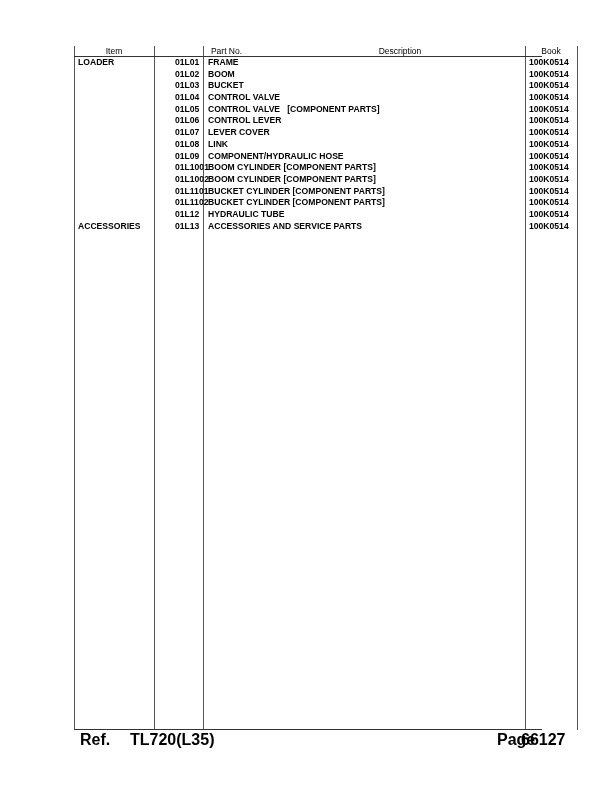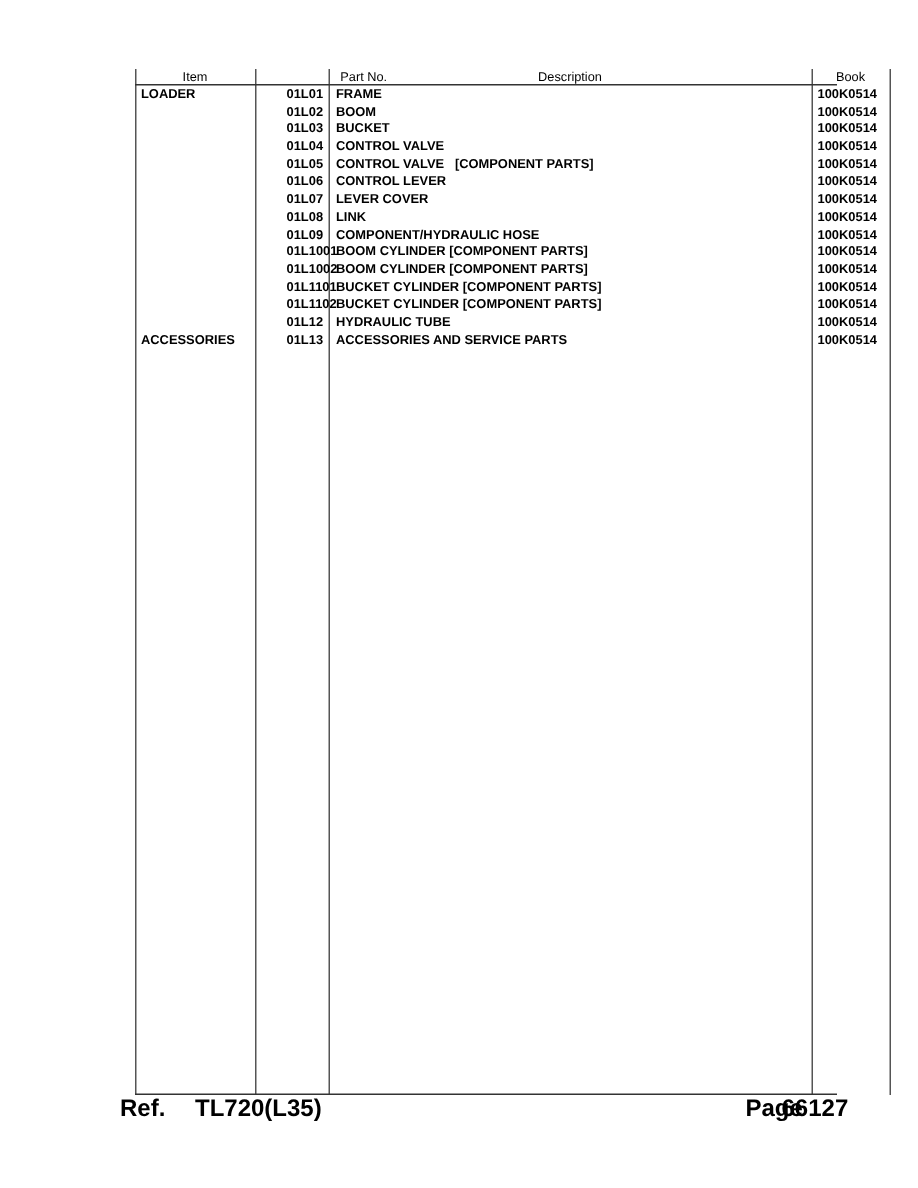--- a/index.html
+++ b/index.html
@@ -1,18 +1,18 @@
 <!DOCTYPE html>
 <html><head>
 <meta charset="utf-8">
 <style>
   html, body { margin: 0; padding: 0; background: #ffffff; }
   body { width: 612px; height: 792px; position: relative; overflow: hidden;
          font-family: "Liberation Sans", sans-serif; color: #000; }
-  .frame { position: absolute; left: 90px; top: 46px; width: 468px; height: 684px; }
+  .frame { position: absolute; left: 74px; top: 46px; width: 468px; height: 684px; }
   .vline { position: absolute; top: 0; bottom: 0; width: 1px; background: #555; }
   .hline { position: absolute; left: 0; right: 0; height: 1px; background: #333; }
   .hdr { position: absolute; top: 0; height: 10px; font-size: 8.5px; text-align: center; line-height: 10px; }
   .rows { position: absolute; left: 0; top: 11px; width: 100%; }
   .row { position: relative; height: 11.7px; font-size: 8.6px; font-weight: bold; line-height: 11.7px; }
   .row span { position: absolute; top: 0; white-space: pre; }
   .c-item { left: 4px; }
   .c-part { left: 85px; padding-left: 16px; }
   .c-desc { left: 134px; }
   .c-book { left: 455px; }
@@ -25,21 +25,21 @@
   <div class="vline" style="left:0;"></div>
   <div class="vline" style="left:80px;"></div>
   <div class="vline" style="left:129px;"></div>
   <div class="vline" style="left:451px;"></div>
   <div class="vline" style="left:503px;"></div>
   <div class="hline" style="top:10px;"></div>
   <div class="hline" style="top:683px;"></div>
 
   <div class="hdr" style="left:0; width:80px;">Item</div>
   <div class="hdr" style="left:80px; width:49px;margin-left:48px;">Part No.</div>
-  <div class="hdr" style="left:129px; width:322px;">Description</div>
+  <div class="hdr" style="left:129px; width:322px;padding-left:36px;">Description</div>
   <div class="hdr" style="left:451px; width:52px;">Book</div>
 
   <div class="rows" id="rows">
       <div class="row">
         <span class="c-item">LOADER</span>
         <span class="c-part">01L01</span>
         <span class="c-desc">FRAME</span>
         <span class="c-book">100K0514</span>
       </div>
       <div class="row">

